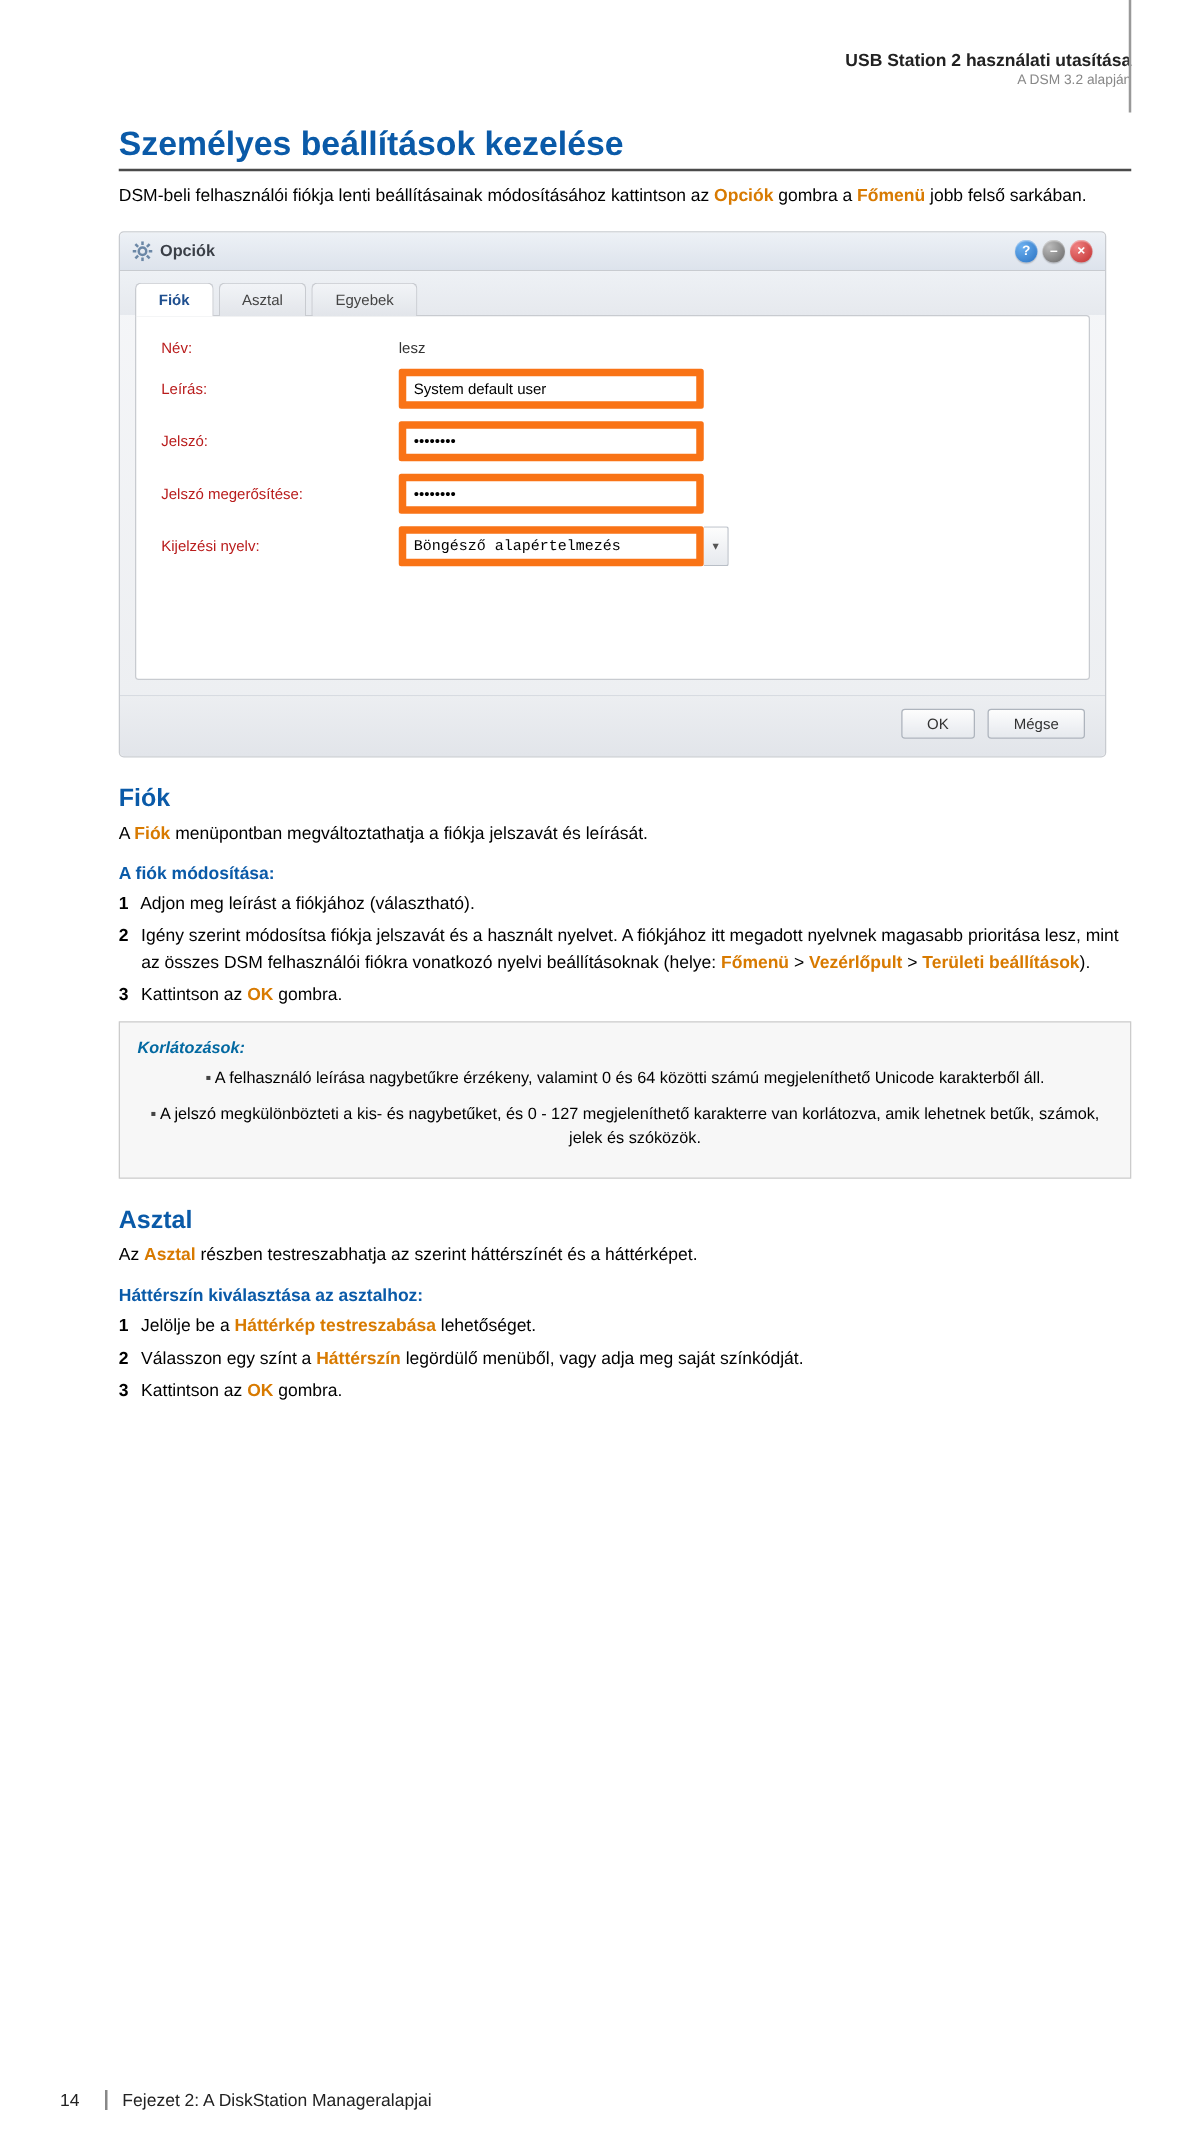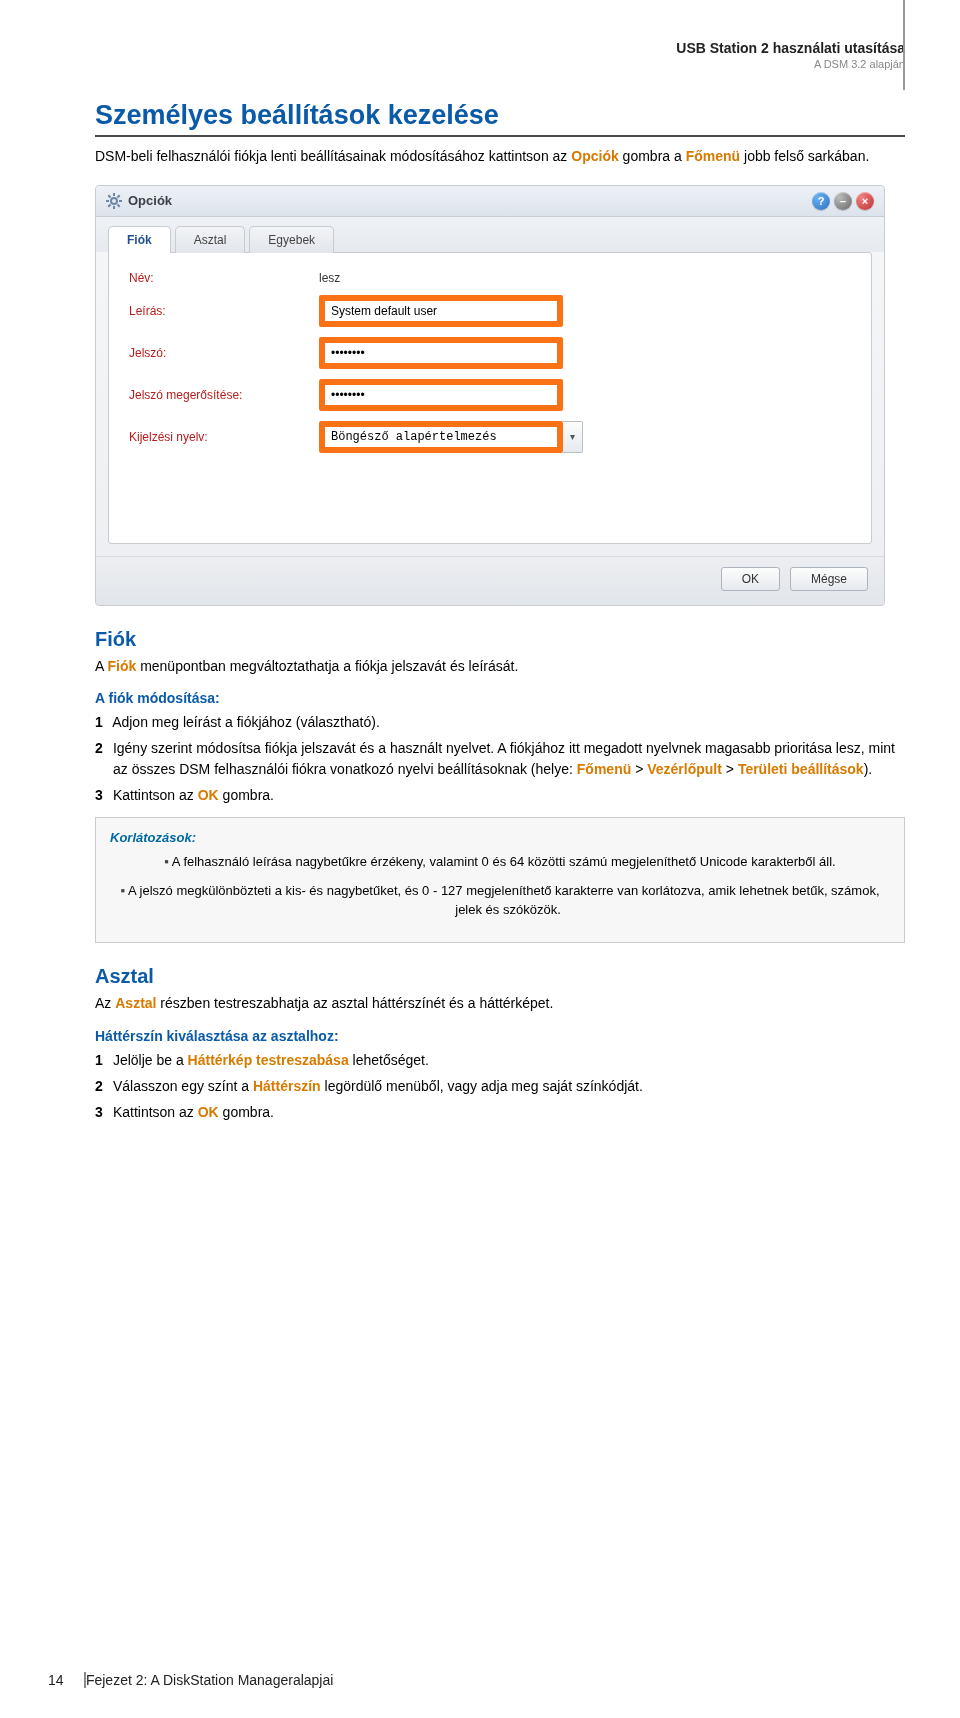--- a/index.html
+++ b/index.html
@@ -209,21 +209,21 @@
   }
 
   .page-footer {
     position: absolute;
     bottom: 30px;
     left: 48px;
     font-size: 14px;
     color: #222;
   }
   .page-footer .pno { display:inline-block; width: 28px; font-weight: normal; }
-  .page-footer .sep { border-left: 2px solid #888; padding-left: 0; margin-left: 4px; }
+  .page-footer .sep { border-left: 2px solid #888; padding-left: 12px; margin-left: 4px; }
 </style>
 </head>
 <body>
 
 <div class="page">
   <div class="top-rule"></div>
 
   <div class="doc-header">
     <div class="line1">USB Station 2 használati utasítása</div>
     <div class="line2">A DSM 3.2 alapján</div>
@@ -310,21 +310,21 @@
   <div class="note-box">
     <div class="note-title">Korlátozások:</div>
     <ul>
       <li>A felhasználó leírása nagybetűkre érzékeny, valamint 0 és 64 közötti számú megjeleníthető Unicode karakterből áll.</li>
       <li>A jelszó megkülönbözteti a kis- és nagybetűket, és 0 - 127 megjeleníthető karakterre van korlátozva, amik lehetnek betűk, számok, jelek és szóközök.</li>
     </ul>
   </div>
 
   <h2 class="subheading">Asztal</h2>
   <p class="body-text">
-    <span>Az </span><span class="kw">Asztal</span><span> részben testreszabhatja az asztal háttérszínét és a háttérképet.</span>
+    <span>Az </span><span class="kw">Asztal</span><span> részben testreszabhatja az szerint háttérszínét és a háttérképet.</span>
   </p>
   <div class="subhead-bold">Háttérszín kiválasztása az asztalhoz:</div>
   <ol class="steps">
     <li><span class="num">1</span> <span>Jelölje be a </span><span class="kw">Háttérkép testreszabása</span><span> lehetőséget.</span></li>
     <li><span class="num">2</span> <span>Válasszon egy színt a </span><span class="kw">Háttérszín</span><span> legördülő menüből, vagy adja meg saját színkódját.</span></li>
     <li><span class="num">3</span> <span>Kattintson az </span><span class="kw">OK</span><span> gombra.</span></li>
   </ol>
 
   <div class="page-footer">
     <span class="pno">14</span>

